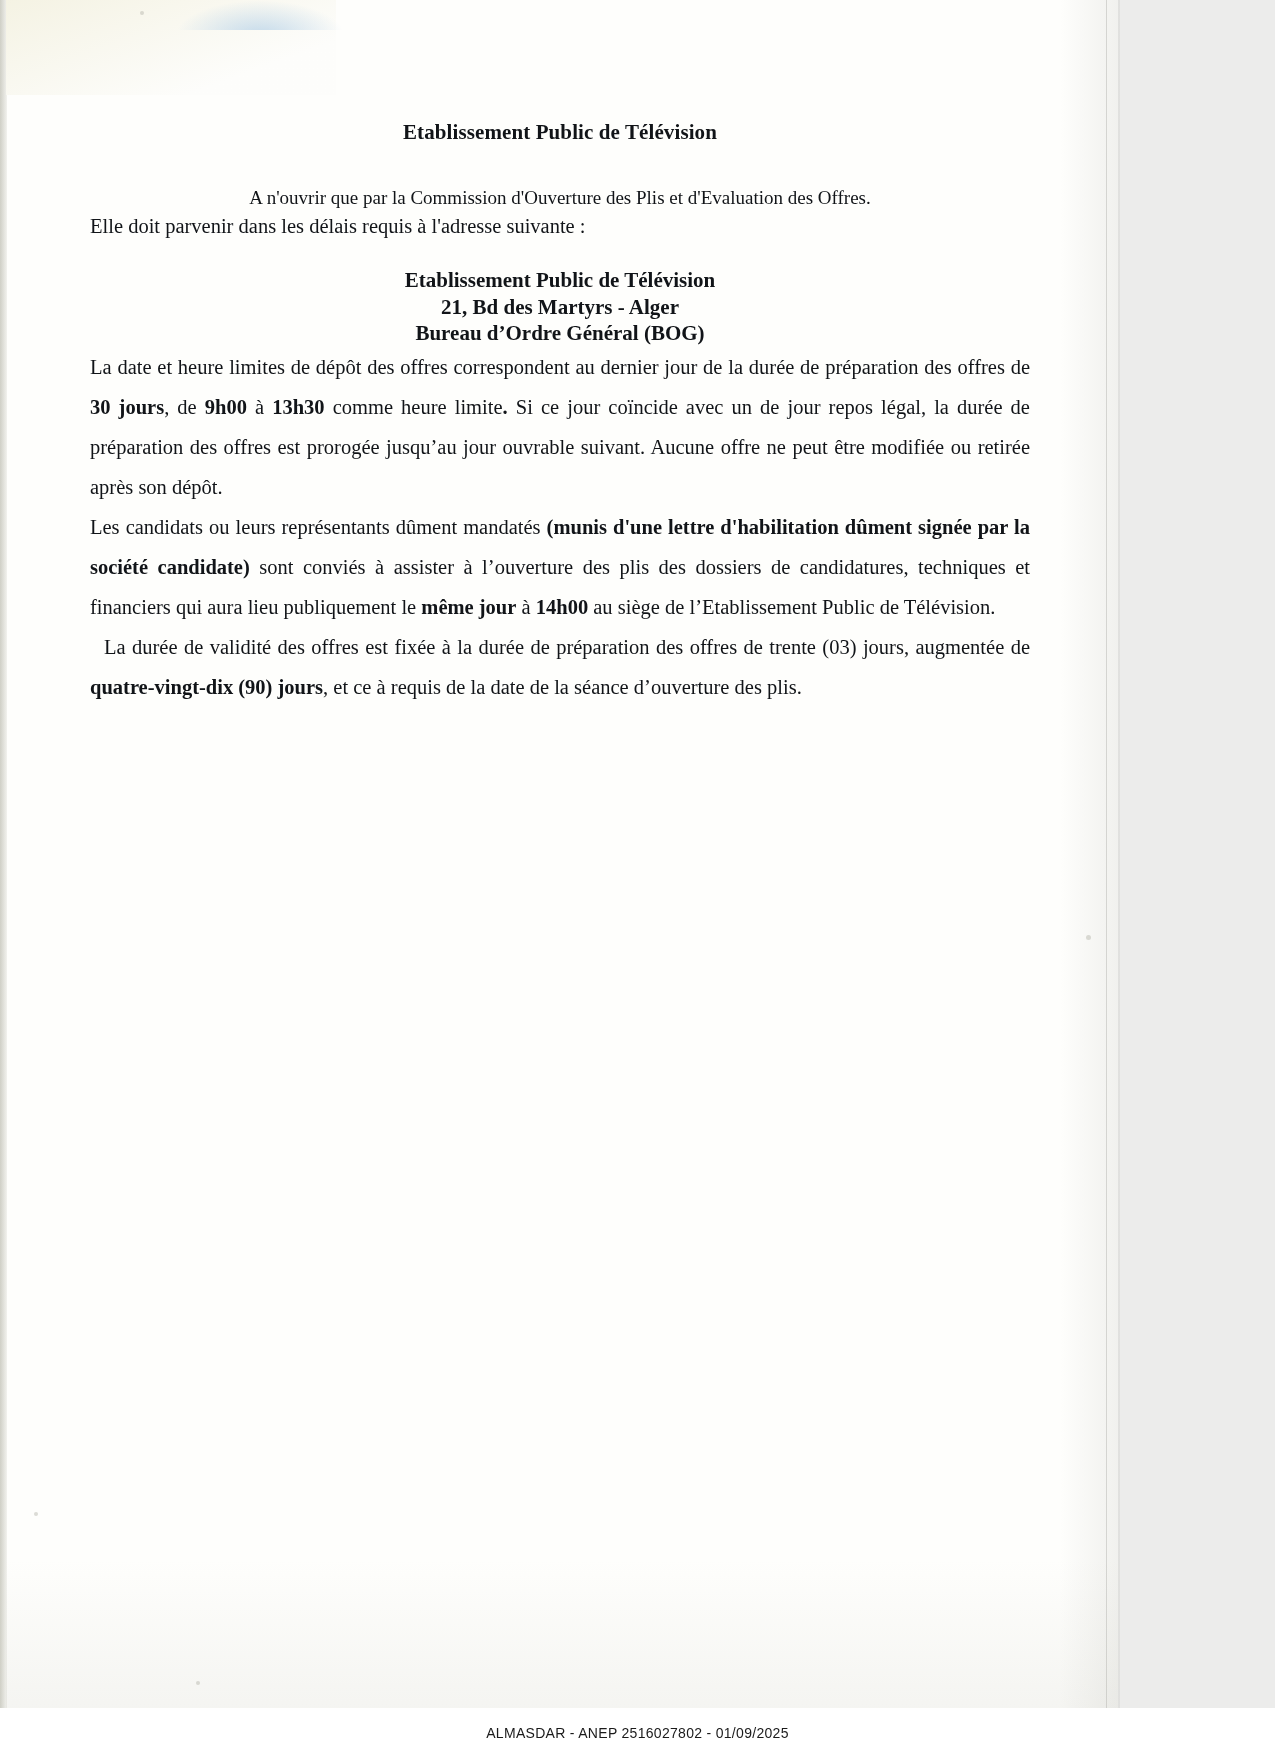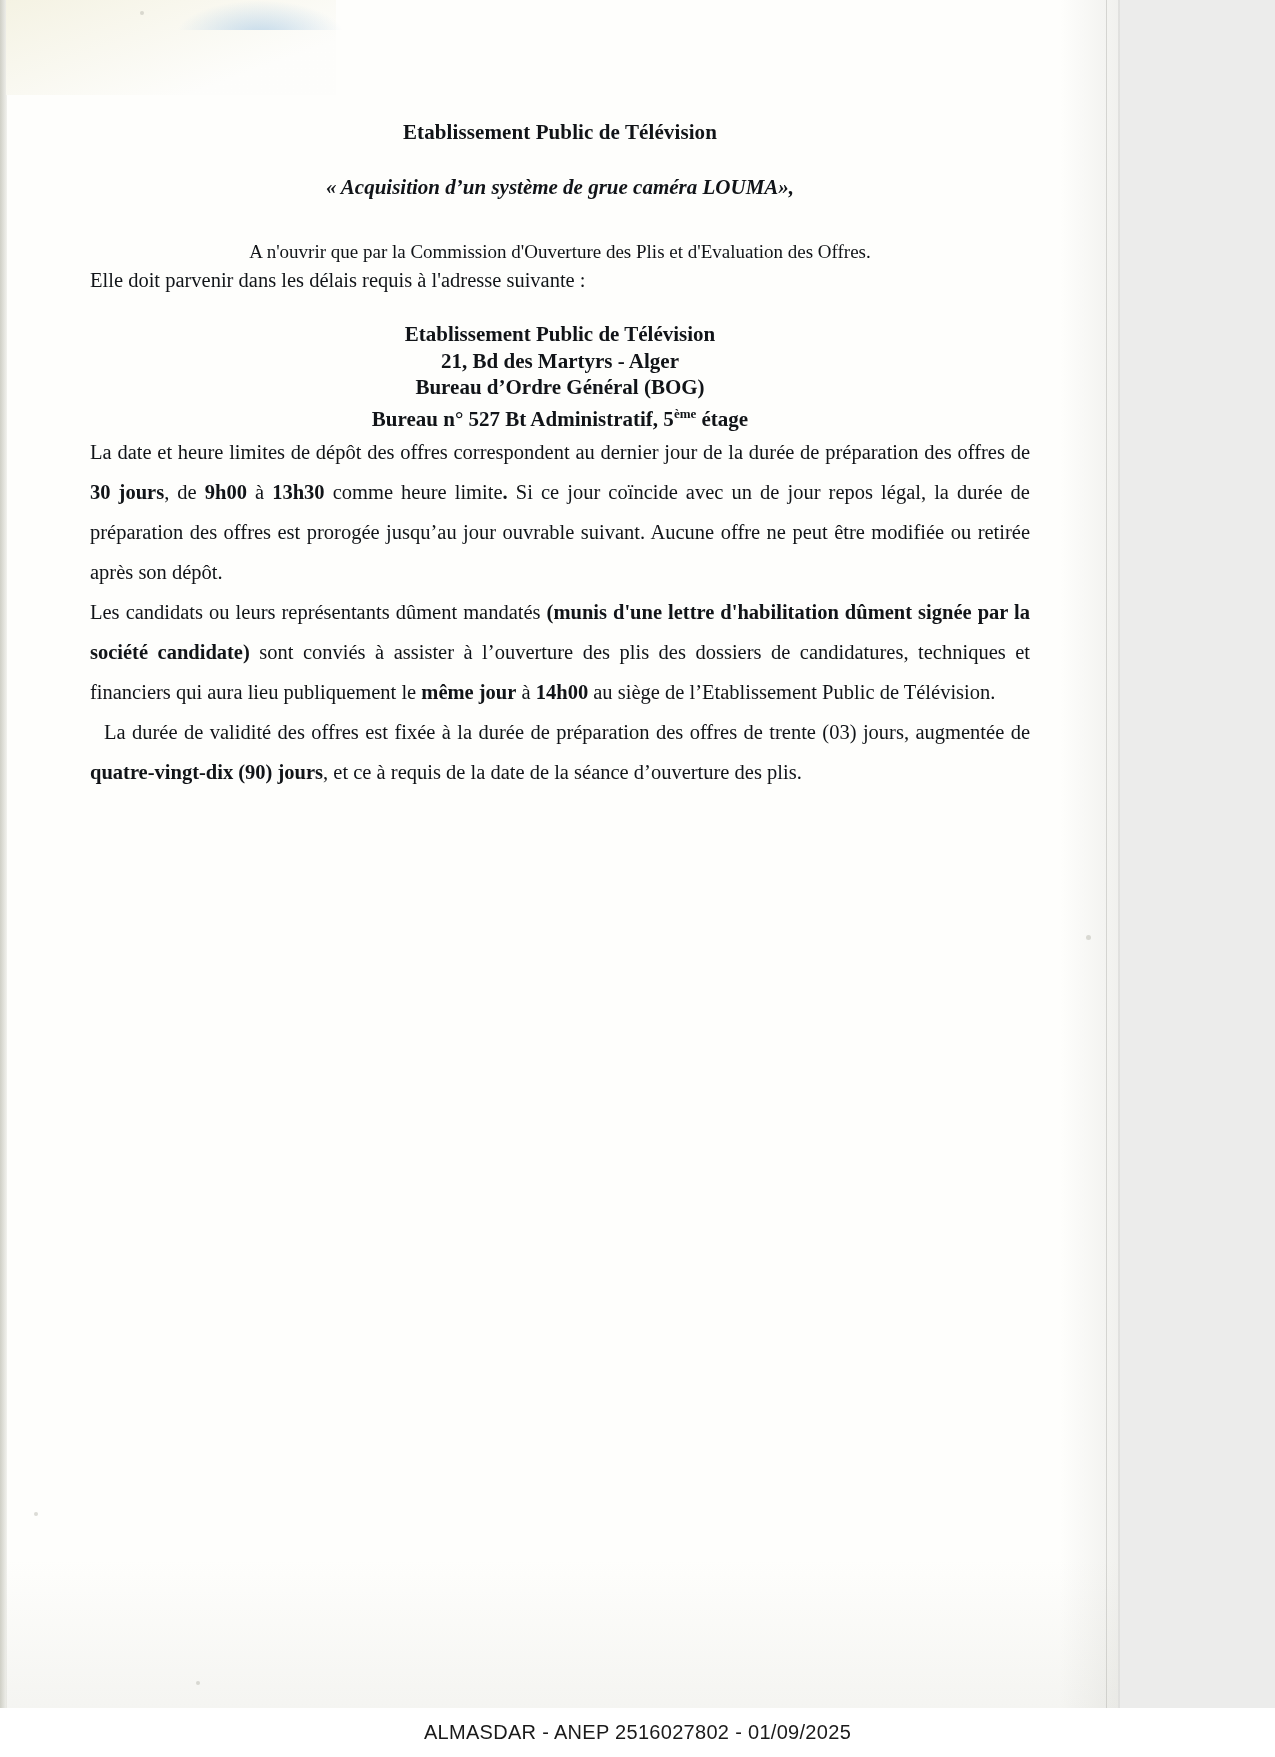--- a/index.html
+++ b/index.html
@@ -165,21 +165,21 @@
     top: 1708px;
     width: 1275px;
     height: 49px;
     background: #ffffff;
     display: flex;
     align-items: center;
     justify-content: center;
   }
   .footer-text {
     font-family: "Liberation Sans", sans-serif;
-    font-size: 20px;
+    font-size: 14px;
     color: #1a1a1a;
     letter-spacing: 0.3px;
   }
   .tick {
     position: absolute;
     top: 1745px;
     width: 1px;
     height: 12px;
     background: #9a9a93;
   }
@@ -199,31 +199,29 @@
 
   <div class="speck" style="left:140px;top:11px;width:4px;height:4px;"></div>
   <div class="speck" style="left:1086px;top:935px;width:5px;height:5px;"></div>
   <div class="speck" style="left:34px;top:1512px;width:4px;height:4px;"></div>
   <div class="speck" style="left:196px;top:1681px;width:4px;height:4px;"></div>
 
   <div class="content">
 
     <div class="center">
       <div class="title-line">Etablissement Public de Télévision</div>
-      <div class="subject">« Acquisition d’un système de grue caméra LOUMA»,</div>
       <div class="commission">A n'ouvrir que par la Commission d'Ouverture des Plis et d'Evaluation des Offres.</div>
     </div>
 
     <div class="intro">Elle doit parvenir dans les délais requis à l'adresse suivante :</div>
 
     <div class="center address">
       <div>Etablissement Public de Télévision</div>
       <div>21, Bd des Martyrs - Alger</div>
       <div>Bureau d’Ordre Général (BOG)</div>
-      <div><span>Bureau n° 527 Bt Administratif, 5</span><sup>ème</sup><span> étage</span></div>
     </div>
 
     <p class="para p1"><span>La date et heure limites de dépôt des offres correspondent au dernier jour de la durée de préparation des offres de </span><span class="b">30 jours</span><span>, de </span><span class="b">9h00</span><span> à </span><span class="b">13h30</span><span> comme heure limite</span><span class="b">.</span><span> Si ce jour coïncide avec un de jour repos légal, la durée de préparation des offres est prorogée jusqu’au jour ouvrable suivant. Aucune offre ne peut être modifiée ou retirée après son dépôt.</span></p>
 
     <p class="para p2"><span>Les candidats ou leurs représentants dûment mandatés </span><span class="b">(munis d'une lettre d'habilitation dûment signée par la société candidate)</span><span> sont conviés à assister à l’ouverture des plis des dossiers de candidatures, techniques et financiers qui aura lieu publiquement le </span><span class="b">même jour</span><span> à </span><span class="b">14h00</span><span> au siège de l’Etablissement Public de Télévision.</span></p>
 
     <p class="para p3"><span>La durée de validité des offres est fixée à la durée de préparation des offres de trente (03) jours, augmentée de </span><span class="b">quatre-vingt-dix (90) jours</span><span>, et ce à requis de la date de la séance d’ouverture des plis.</span></p>
 
   </div>
 

